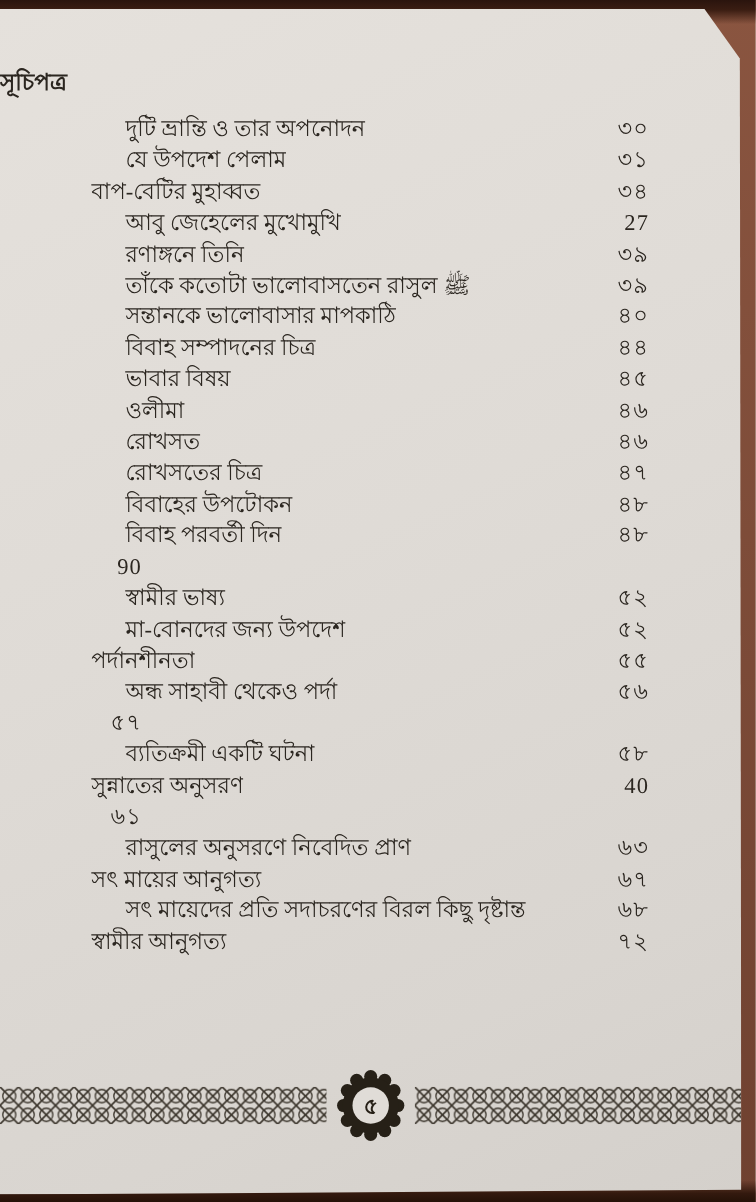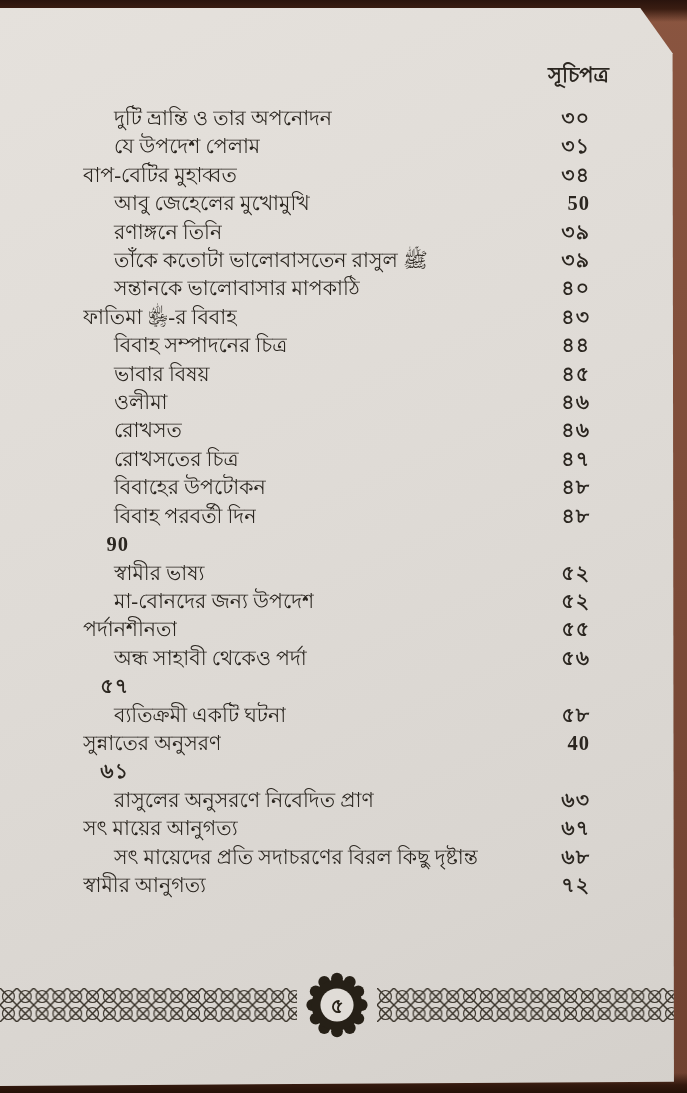--- a/index.html
+++ b/index.html
@@ -13,21 +13,21 @@
       linear-gradient(180deg,#8a5540,#6f4130);
   }
   .paper{
     position:absolute;top:8px;left:0;right:0;bottom:7px;
     background:linear-gradient(155deg,#e5e1dc 0%,#dfdbd6 45%,#d9d5d0 80%,#d4d0cb 100%);
     clip-path:polygon(0% 0%, 93.2% 0%, 97.9% 4.2%, 98.1% 99.6%, 0% 100%);
     color:#2b2620;
   }
   .header{
     padding:52px 78px 0 0;
-    text-align:right;
+    text-align:left;
     font-size:21px;
     font-weight:bold;
     line-height:30px;
   }
   .toc{
     margin-top:14px;
     padding:0 97px 0 83px;
     font-size:20.5px;
   }
   .row{
@@ -37,21 +37,20 @@
     line-height:28.4px;
     white-space:nowrap;
   }
   .row .label{overflow:hidden;}
   .row.lvl2 .label{padding-left:31px;}
   .row .pno{
     margin-left:12px;
     min-width:34px;
     text-align:right;
     letter-spacing:1px;
-    font-weight:bold;
   }
   .footer{
     position:absolute;left:0;right:13px;top:957px;height:80px;
     display:flex;align-items:center;
   }
   .band{flex:1 1 auto;height:34px;display:block;}
   .medallion{flex:0 0 auto;margin:0 6px;display:block;}
   .med-num{
     font-family:"Liberation Serif","DejaVu Serif",serif;
     font-size:24px;font-weight:bold;
@@ -77,42 +76,38 @@
       <span class="pno">৩১</span>
     </div>
 
     <div class="row">
       <span class="label">বাপ-বেটির মুহাব্বত</span>
       <span class="pno">৩৪</span>
     </div>
 
     <div class="row lvl2">
       <span class="label">আবু জেহেলের মুখোমুখি</span>
-      <span class="pno">50</span>
+      <span class="pno">27</span>
     </div>
 
     <div class="row lvl2">
       <span class="label">রণাঙ্গনে তিনি</span>
       <span class="pno">৩৯</span>
     </div>
 
     <div class="row lvl2">
       <span class="label">তাঁকে কতোটা ভালোবাসতেন রাসুল ﷺ</span>
       <span class="pno">৩৯</span>
     </div>
 
     <div class="row lvl2">
       <span class="label">সন্তানকে ভালোবাসার মাপকাঠি</span>
       <span class="pno">৪০</span>
     </div>
 
-    <div class="row">
-      <span class="label">ফাতিমা ﵂-র বিবাহ</span>
-      <span class="pno">৪৩</span>
-    </div>
 
     <div class="row lvl2">
       <span class="label">বিবাহ সম্পাদনের চিত্র</span>
       <span class="pno">৪৪</span>
     </div>
 
     <div class="row lvl2">
       <span class="label">ভাবার বিষয়</span>
       <span class="pno">৪৫</span>
     </div>

